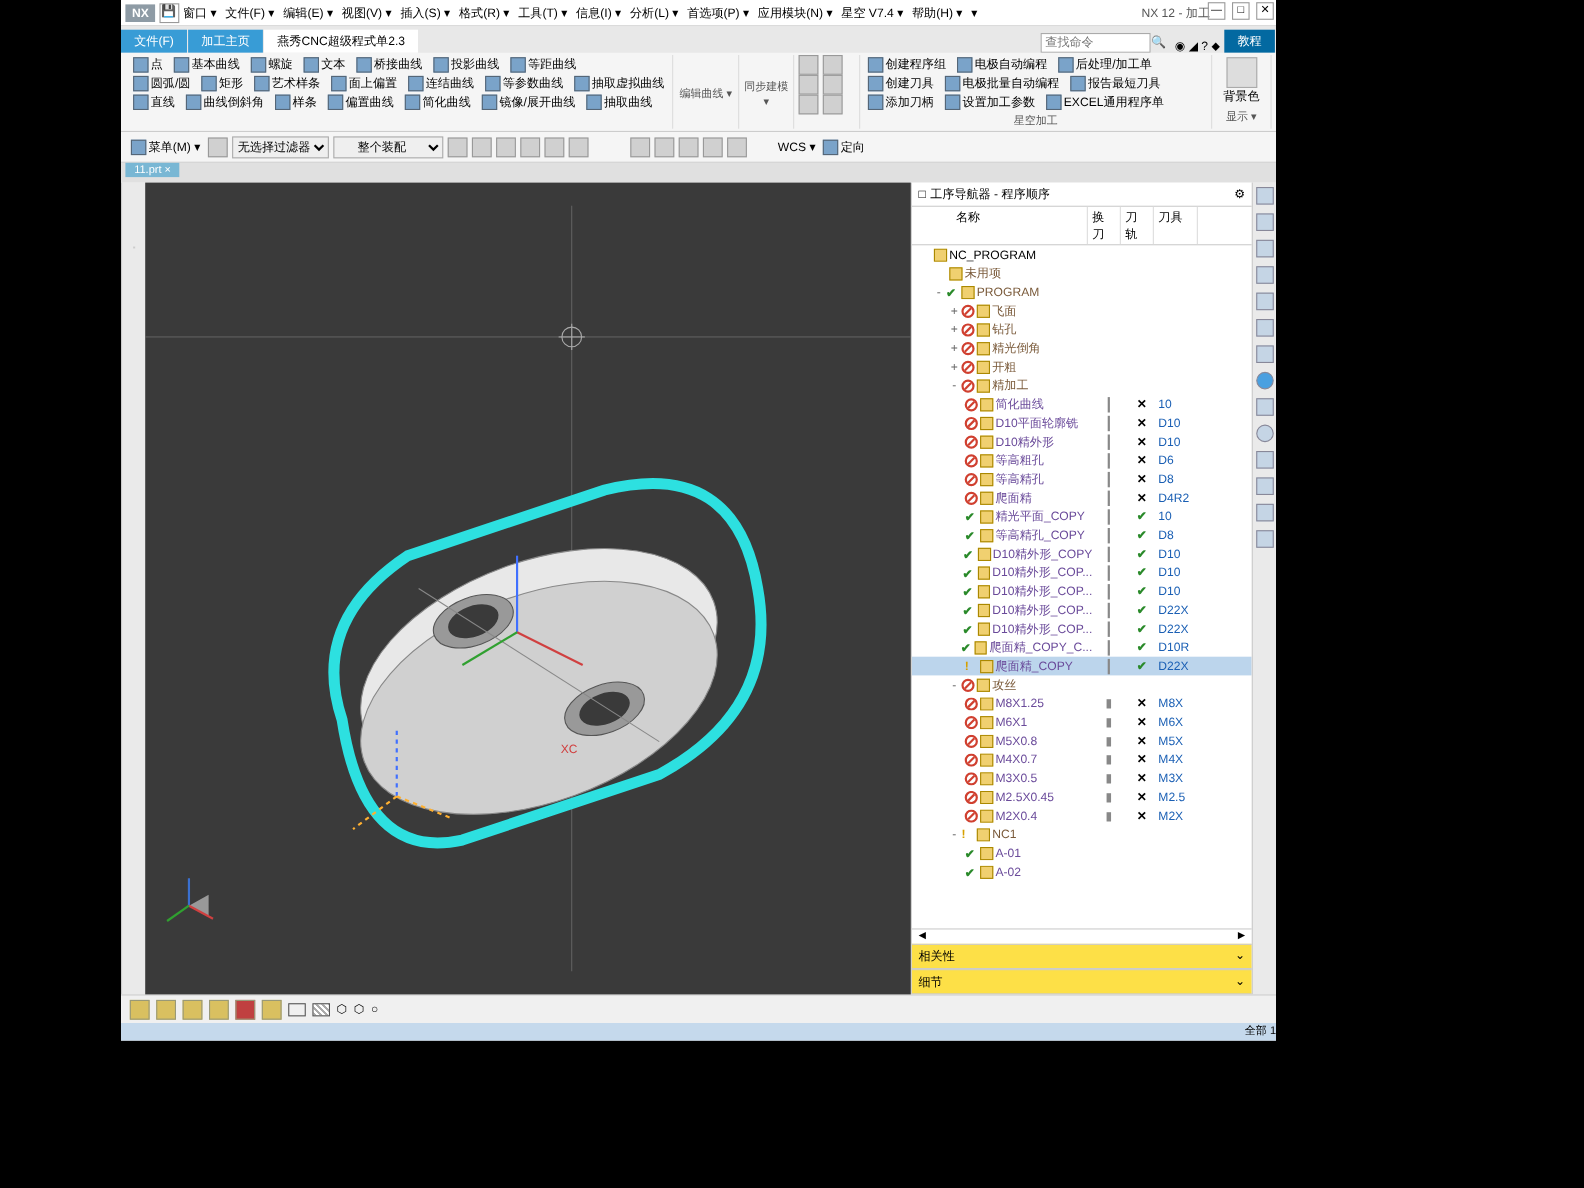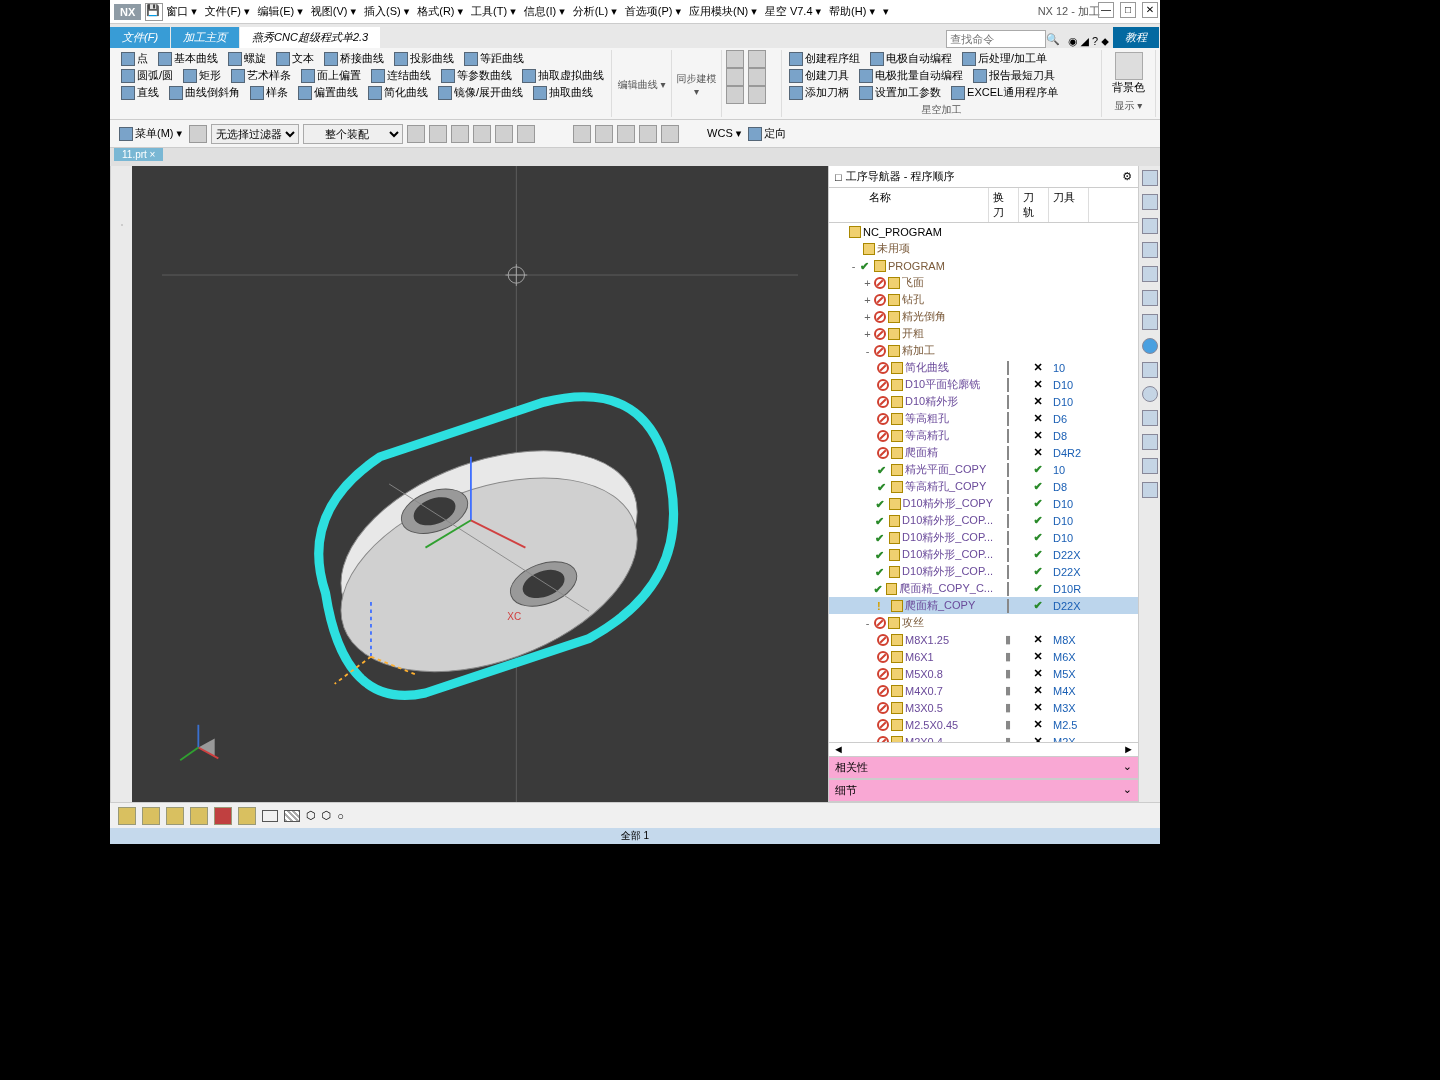--- a/index.html
+++ b/index.html
@@ -1,27 +1,27 @@
 <!DOCTYPE html>
 <html><head>
 <meta charset="utf-8">
 <style>
 * { margin:0; padding:0; box-sizing:border-box; font-family:"Microsoft YaHei","SimSun",sans-serif; font-size:11px; }
 body { background:#000; display:flex; justify-content:center; }
 .app { width:1440px; height:1080px; background:#000; position:relative; }
-.window { position:absolute; left:110px; top:0; width:1050px; height:844px; background:#f0f0f0; display:flex; flex-direction:column; }
+.window { position:absolute; left:110px; top:0; width:1050px; height:946px; background:#f0f0f0; display:flex; flex-direction:column; }
 .titlebar { height:24px; background:#fff; display:flex; align-items:center; border-bottom:1px solid #ccc; }
 .nx-logo { background:#8e9ba5; color:#fff; font-weight:bold; padding:2px 6px; margin:0 4px; }
 .title-menu { display:flex; align-items:center; gap:2px; }
 .title-menu span { padding:0 3px; cursor:pointer; }
 .title-right { margin-left:auto; color:#555; padding-right:60px; }
 .win-btns { position:absolute; right:2px; top:2px; display:flex; gap:6px; }
 .win-btns span { width:16px; height:16px; text-align:center; cursor:pointer; border:1px solid #999; font-size:10px; line-height:14px;}
 .tab-strip { height:24px; background:#e8e8e8; display:flex; align-items:flex-end; }
-.tab { padding:3px 12px; background:#d0d0d0; margin-right:1px; cursor:pointer;font-style:italic; }
+.tab { padding:3px 12px; background:#d0d0d0; margin-right:1px; cursor:pointer; }
 .tab.active { background:#389cd6; color:#fff; }
 .tab.active2 { background:#fff; }
 .search-box { margin-left:auto; margin-right:4px; }
 .search-box input { width:100px; height:18px; border:1px solid #aaa; padding:0 3px;}
 .ribbon { background:#f5f5f5; border-bottom:1px solid #ccc; padding:2px 4px; display:flex; }
 .ribbon-group { display:flex; flex-direction:column; border-right:1px solid #ddd; padding:0 4px; }
 .ribbon-row { display:flex; gap:4px; }
 .r-btn { display:flex; align-items:center; gap:2px; padding:1px 3px; cursor:pointer; white-space:nowrap; }
 .r-btn .ic { width:14px; height:14px; background:#7aa3c9; border:1px solid #567; display:inline-block; }
 .ribbon-label { text-align:center; color:#555; font-size:10px; margin-top:2px; }
@@ -53,25 +53,25 @@
 .tree-row .c4 { width:50px; color:#1a5fb4; }
 .ind { display:inline-block; }
 .stat-ic { width:12px; height:12px; display:inline-block; }
 .icon-prog { background:#f0d070; border:1px solid #a80; }
 .icon-stop { border:2px solid #d04030; border-radius:50%; position:relative; }
 .icon-stop::after { content:""; position:absolute; width:8px; height:2px; background:#d04030; top:3px; left:0; transform:rotate(-45deg); }
 .icon-ok { color:#2a8a2a; font-weight:bold; }
 .icon-x { color:#000; font-weight:bold; }
 .icon-bar { background:linear-gradient(90deg,#4a7,#4a7 50%,#fff 50%); border:1px solid #888; width:10px; height:12px;}
 .op-name { color:#6a4a9a; }
-.sec-head { padding:3px 6px; border-top:1px solid #ccc; border-bottom:1px solid #ccc; display:flex; justify-content:space-between; cursor:pointer; background:#f9a8d4;}
+.sec-head { padding:3px 6px; border-top:1px solid #ccc; border-bottom:1px solid #ccc; display:flex; justify-content:space-between; cursor:pointer; background:#fde047;}
 .right-tools { width:22px; background:#eaeaea; border-left:1px solid #ccc; display:flex; flex-direction:column; gap:8px; padding-top:4px; align-items:center;}
 .bottom-icons { height:26px; background:#f0f0f0; border-top:1px solid #ccc; display:flex; align-items:center; gap:6px; padding:0 8px;}
 .bottom-icons .ic { width:18px; height:18px; background:#d9c060; border:1px solid #997; cursor:pointer; }
-.status { height:16px; background:#c5d9ec; text-align:center; font-size:10px; line-height:16px; }
+.status { height:16px; background:#c5d9ec; text-align:right; font-size:10px; line-height:16px; }
 .tw { display:inline-block; width:9px; text-align:center; color:#666; cursor:pointer;}
 .grp-name { color:#7a5a3a; }
 </style>
 </head>
 <body>
 
 <div class="app">
 <div class="window">
 
 <div class="titlebar">

